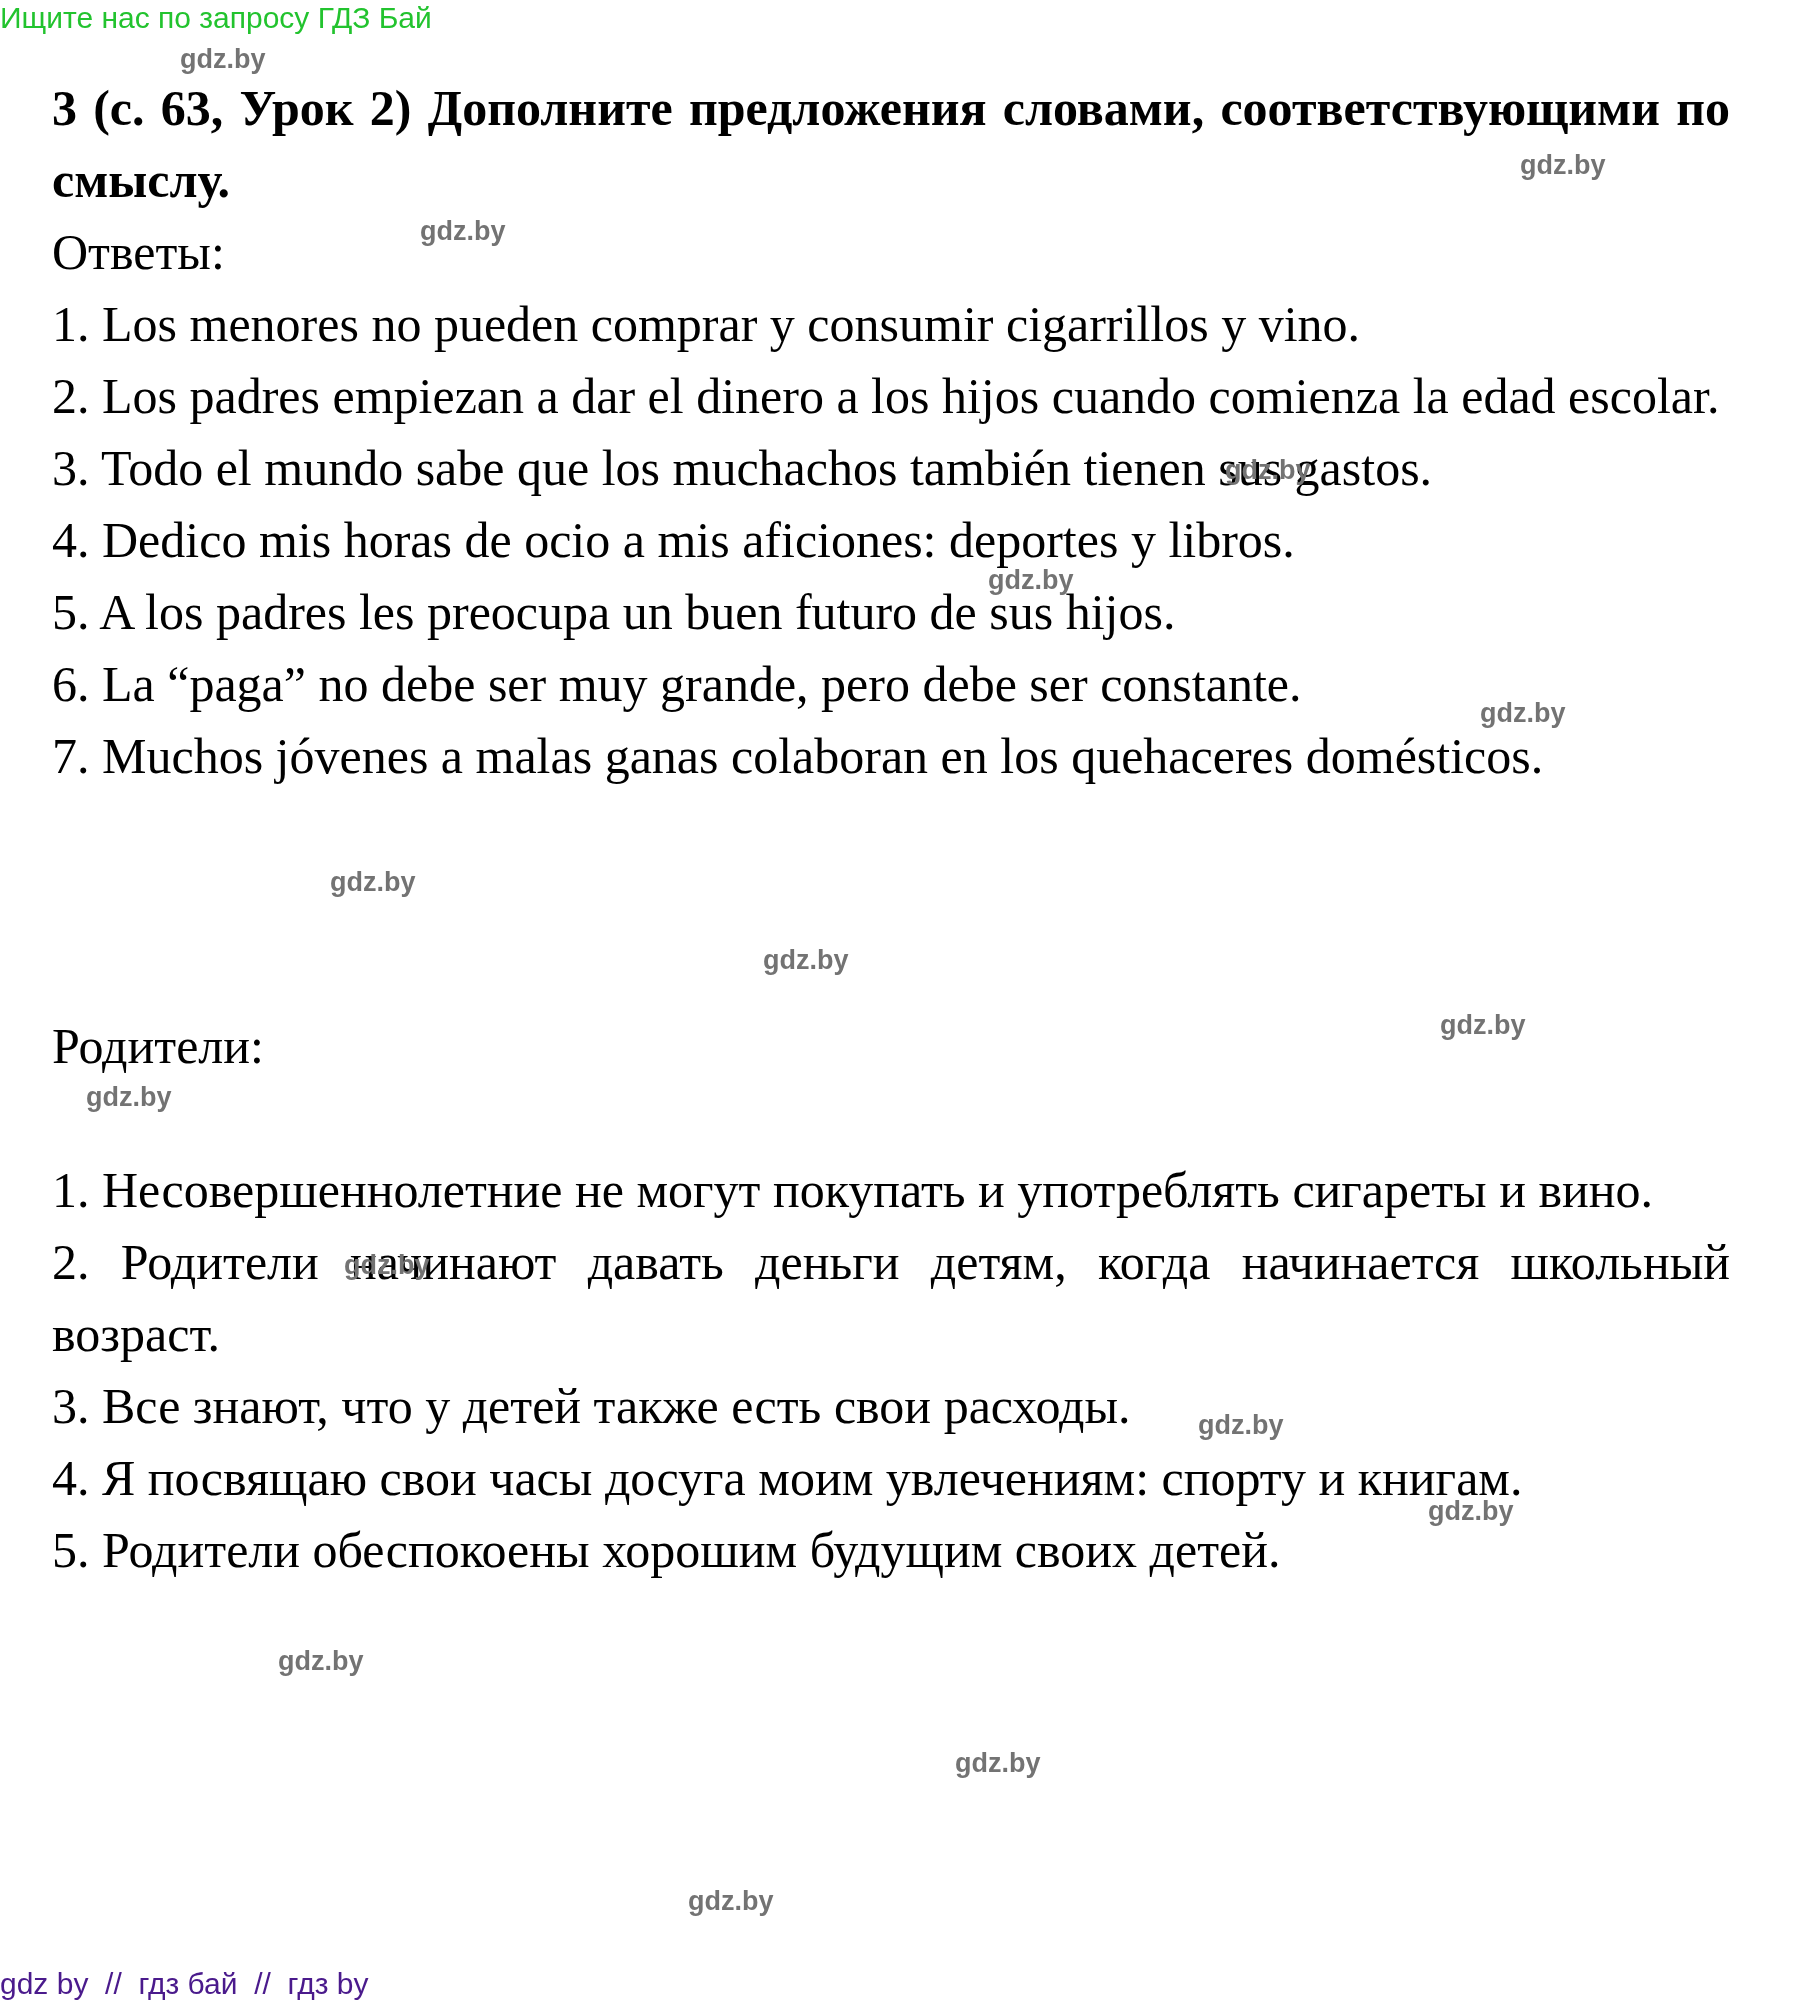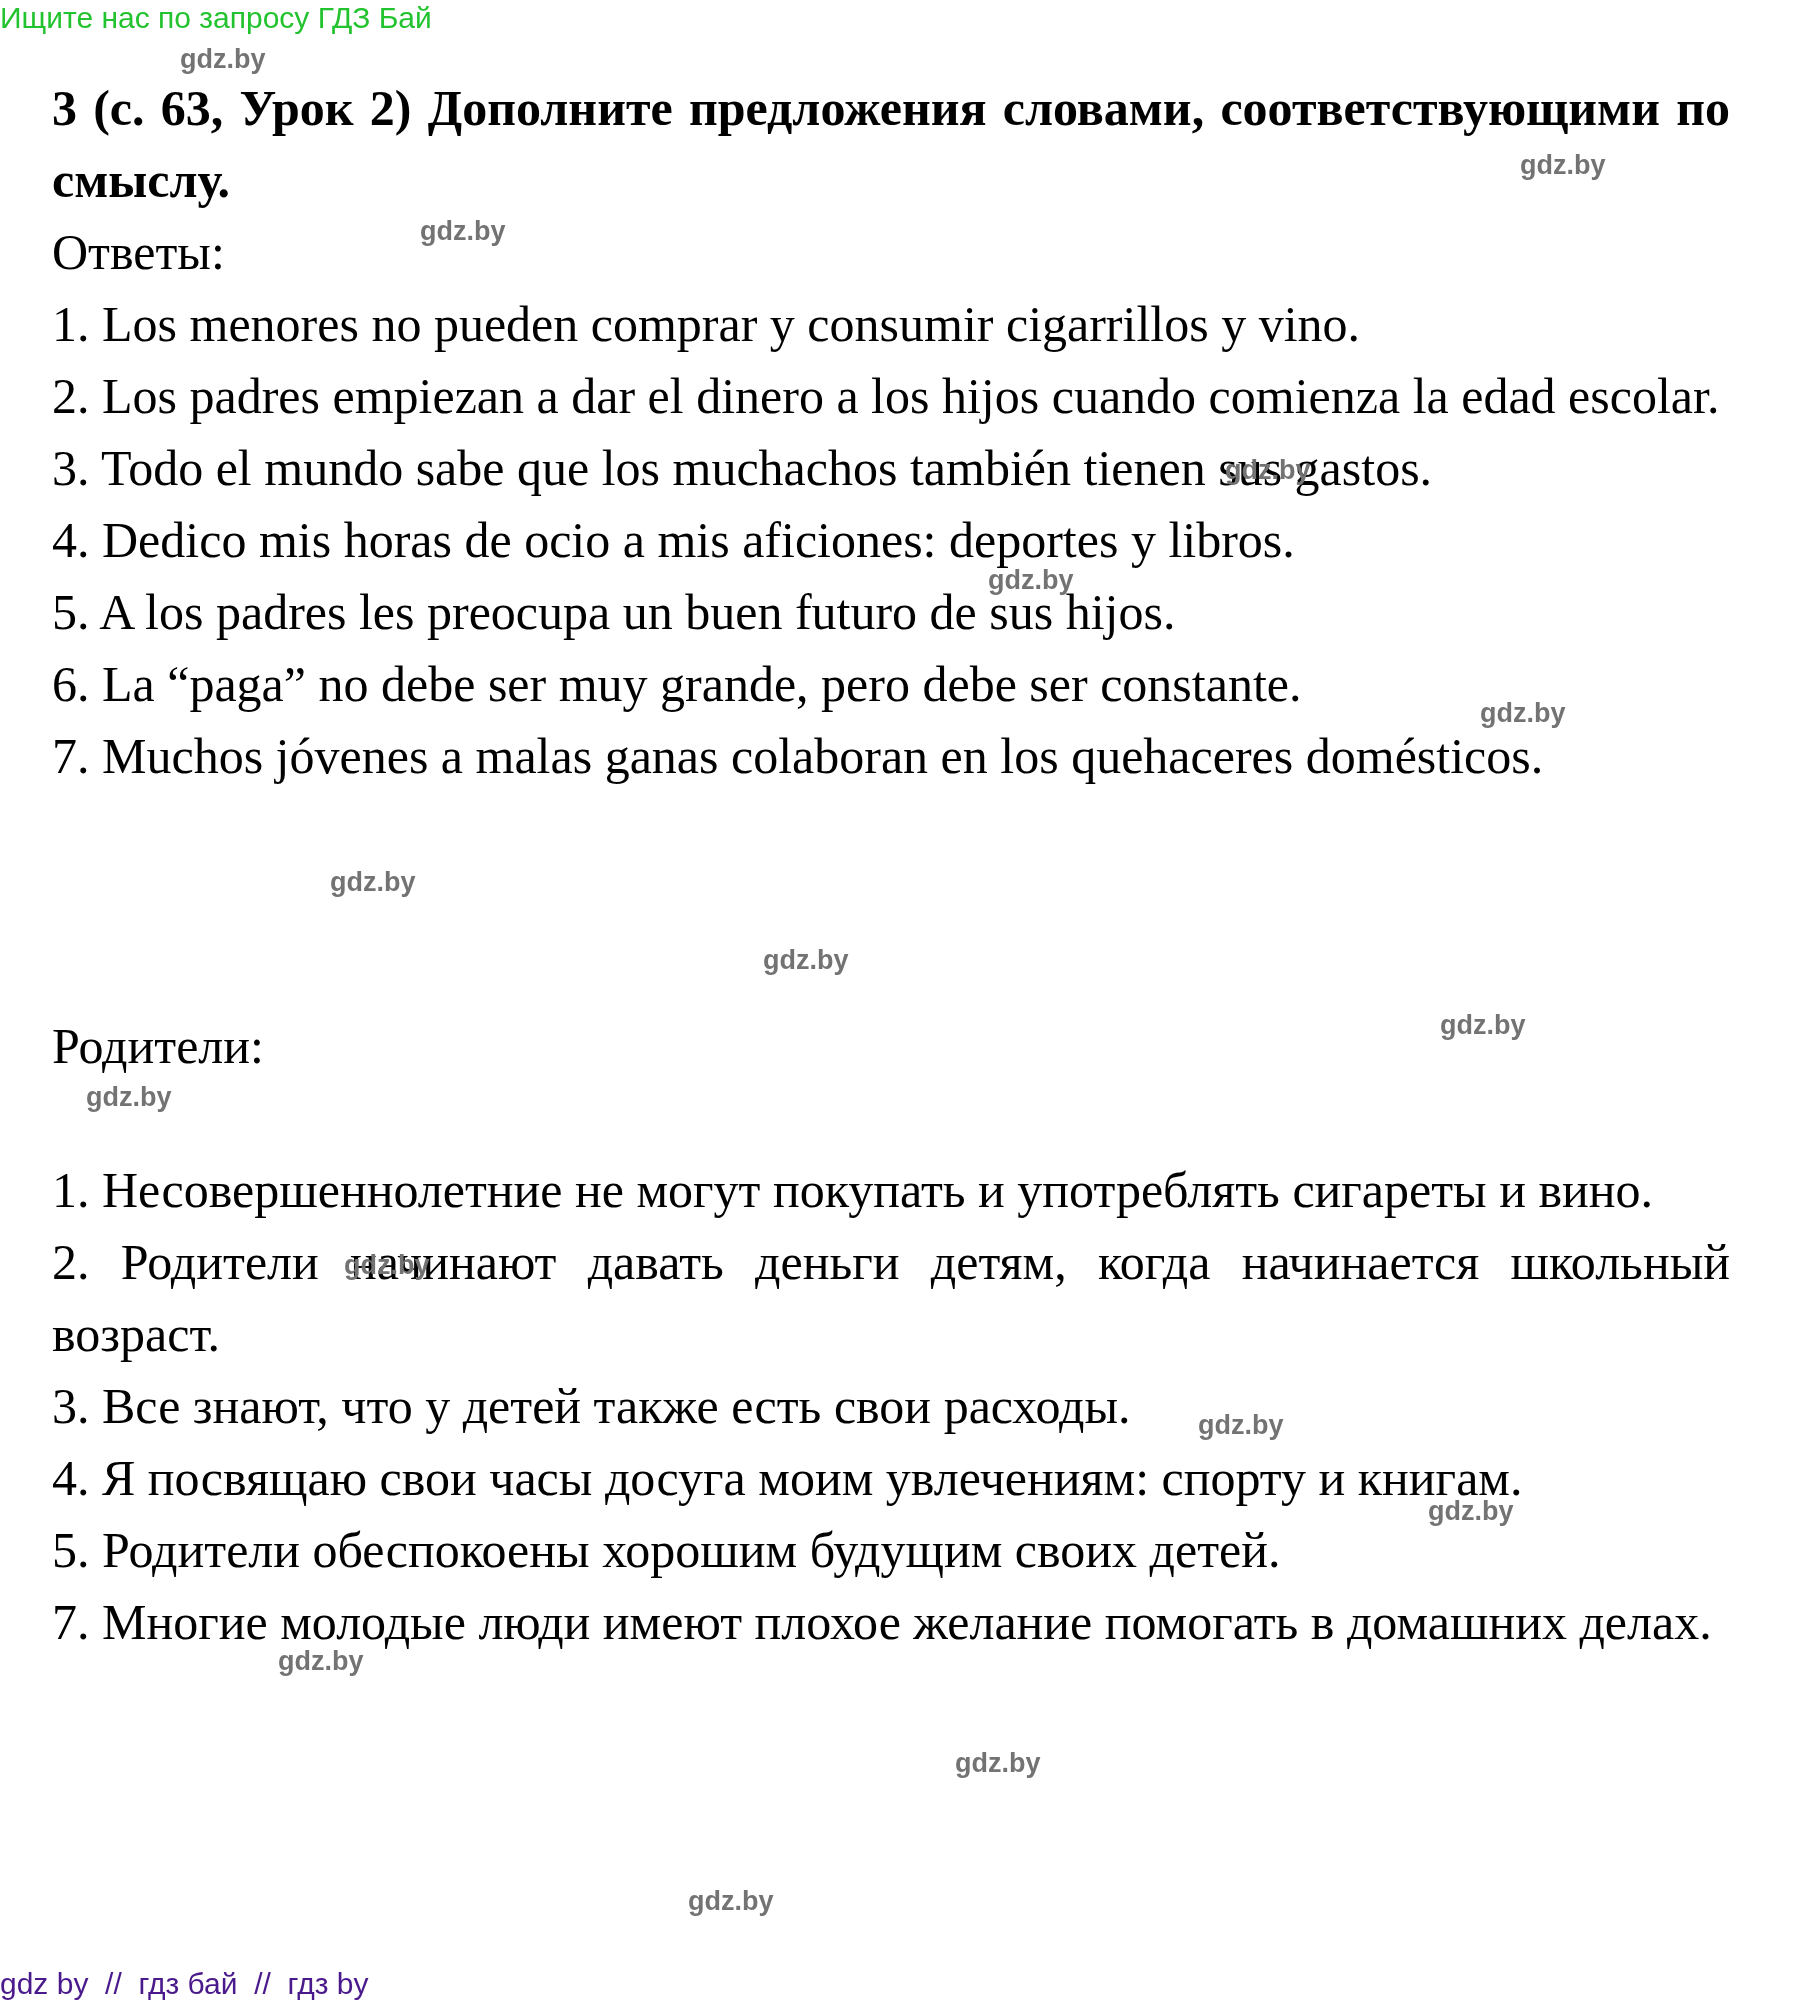--- a/index.html
+++ b/index.html
@@ -39,21 +39,20 @@
   </div>
 
   <div class="content label" style="top:1010px">Родители:</div>
 
   <div class="content" style="top:1154px">
     <div class="line">1. Несовершеннолетние не могут покупать и употреблять сигареты и вино.</div>
     <div class="line">2. Родители начинают давать деньги детям, когда начинается школьный возраст.</div>
     <div class="line">3. Все знают, что у детей также есть свои расходы.</div>
     <div class="line">4. Я посвящаю свои часы досуга моим увлечениям: спорту и книгам.</div>
     <div class="line">5. Родители обеспокоены хорошим будущим своих детей.</div>
-    <div class="line">7. Многие молодые люди имеют плохое желание помогать в домашних делах.</div>
   </div>
 
   <span class="wm" style="left:180px;top:44px">gdz.by</span>
   <span class="wm" style="left:1520px;top:150px">gdz.by</span>
   <span class="wm" style="left:420px;top:216px">gdz.by</span>
   <span class="wm" style="left:1225px;top:455px">gdz.by</span>
   <span class="wm" style="left:988px;top:565px">gdz.by</span>
   <span class="wm" style="left:1480px;top:698px">gdz.by</span>
   <span class="wm" style="left:330px;top:867px">gdz.by</span>
   <span class="wm" style="left:763px;top:945px">gdz.by</span>

